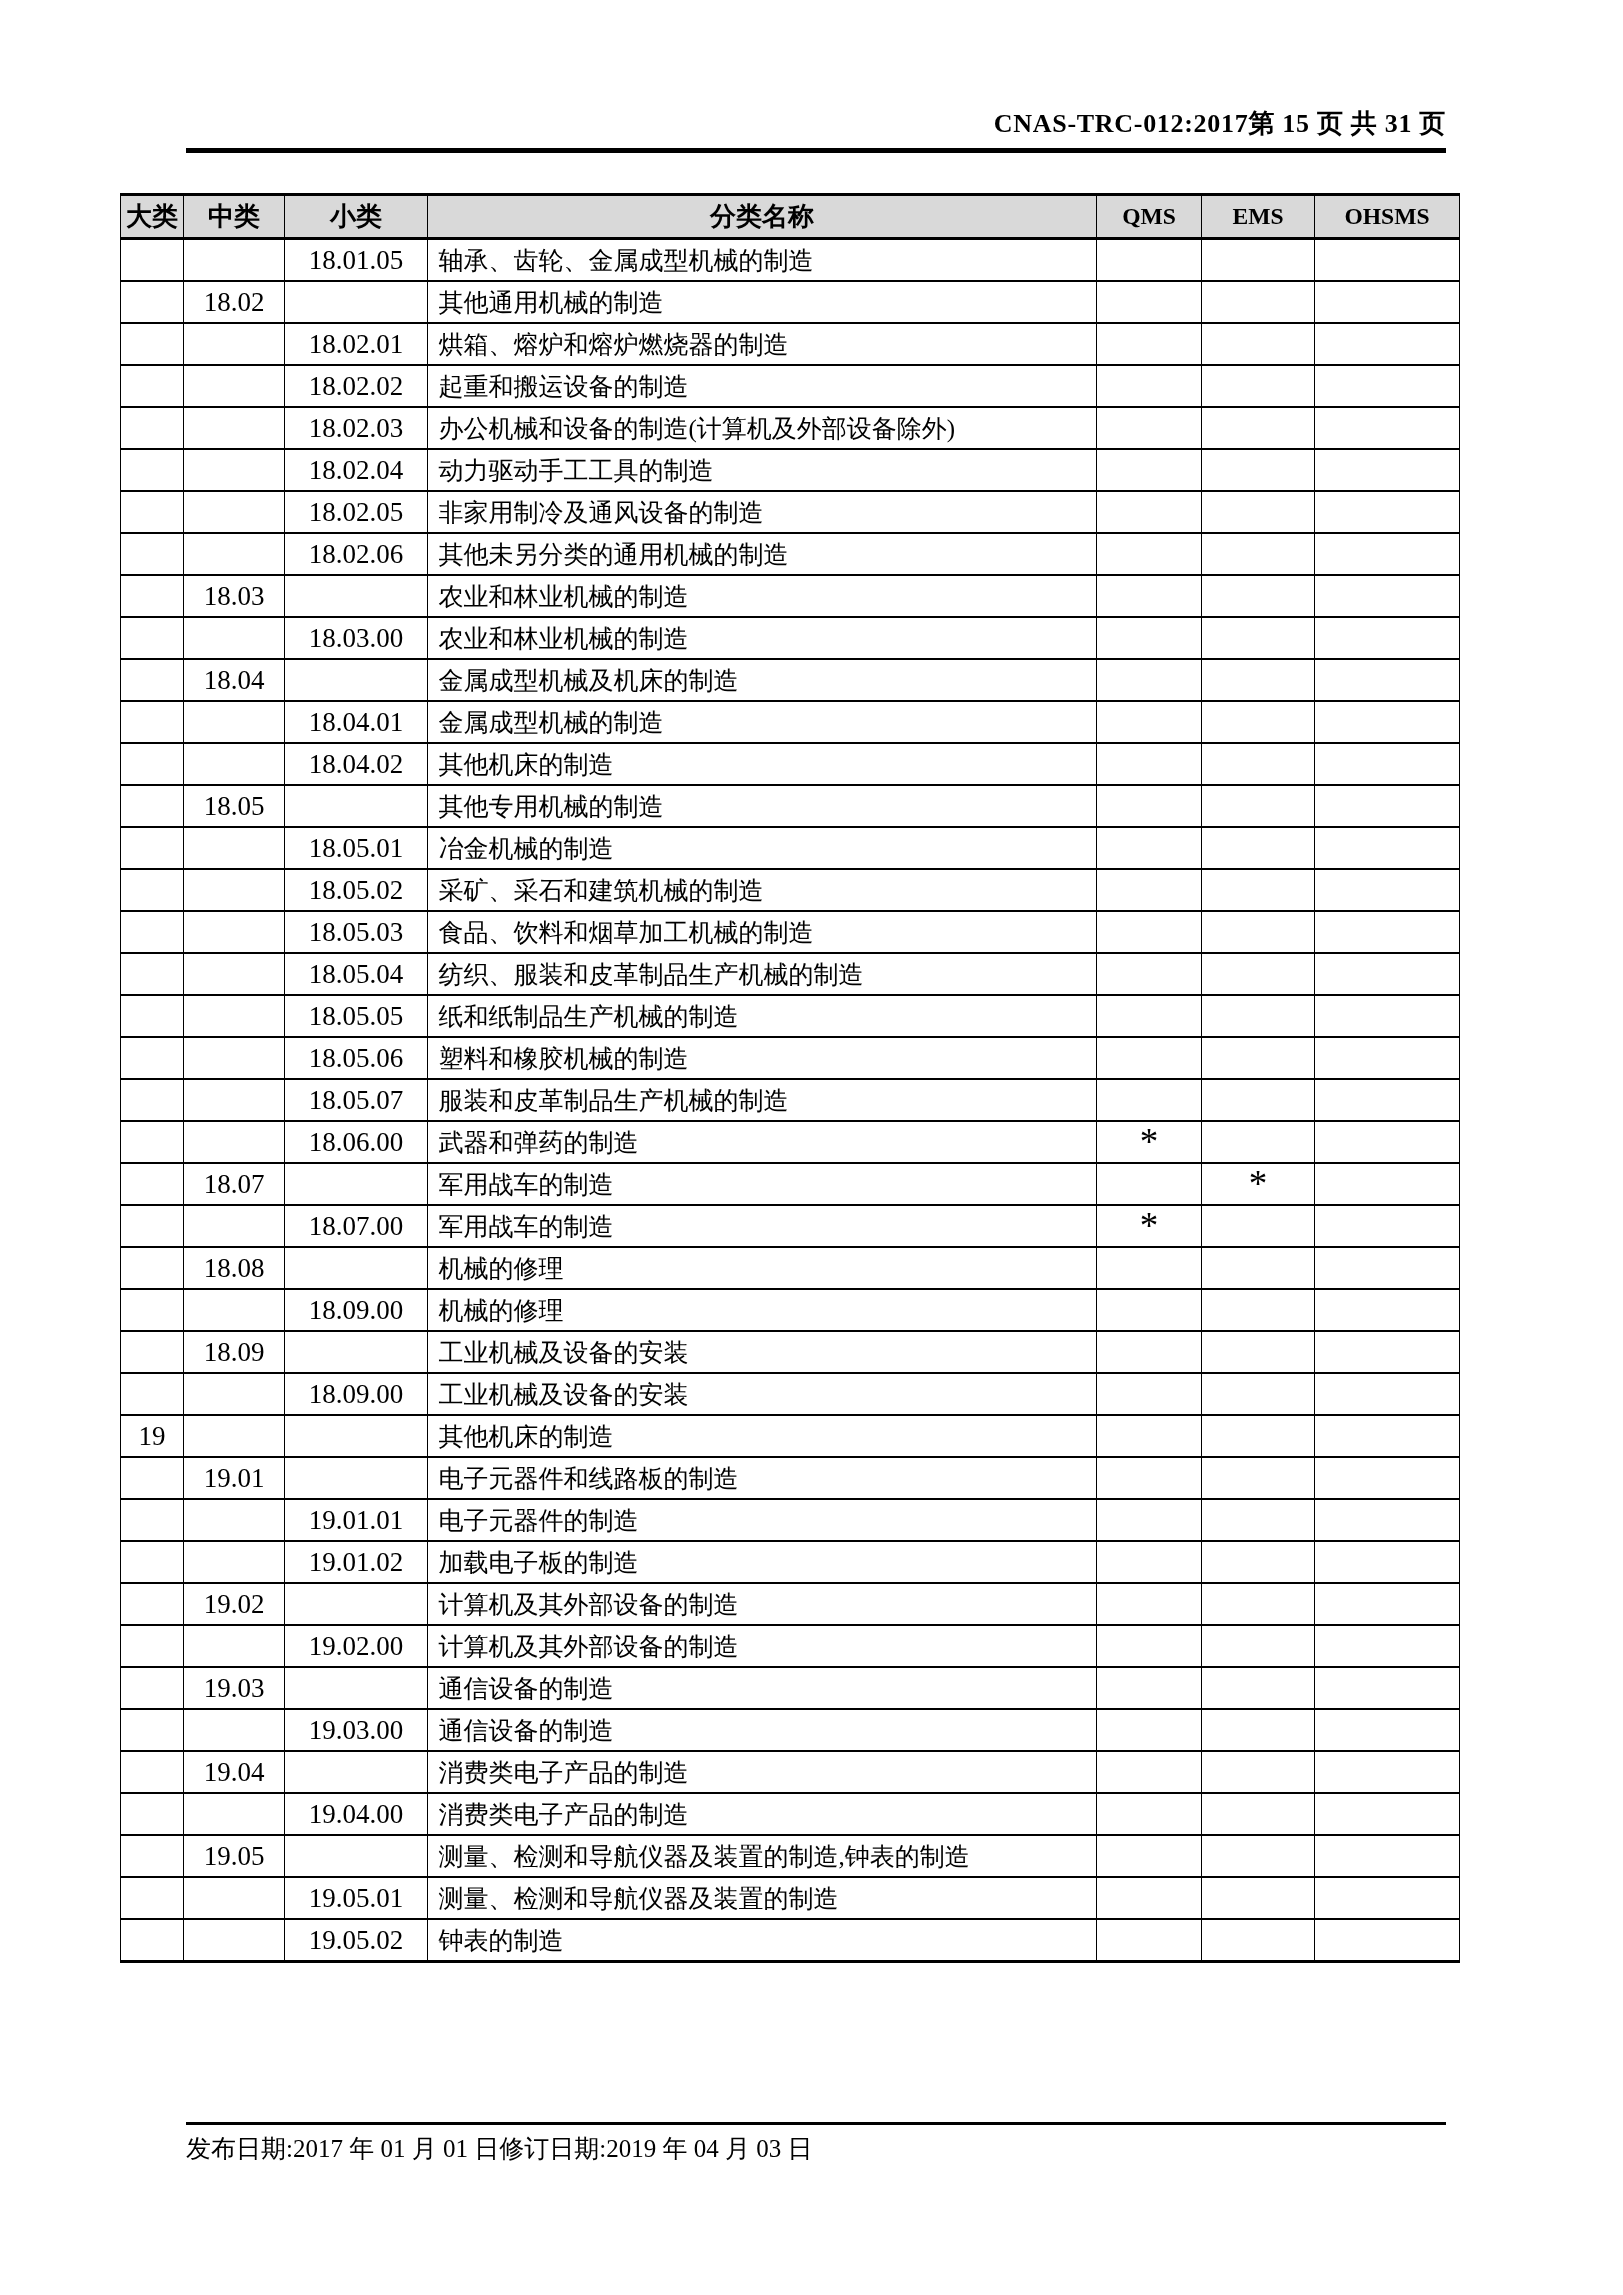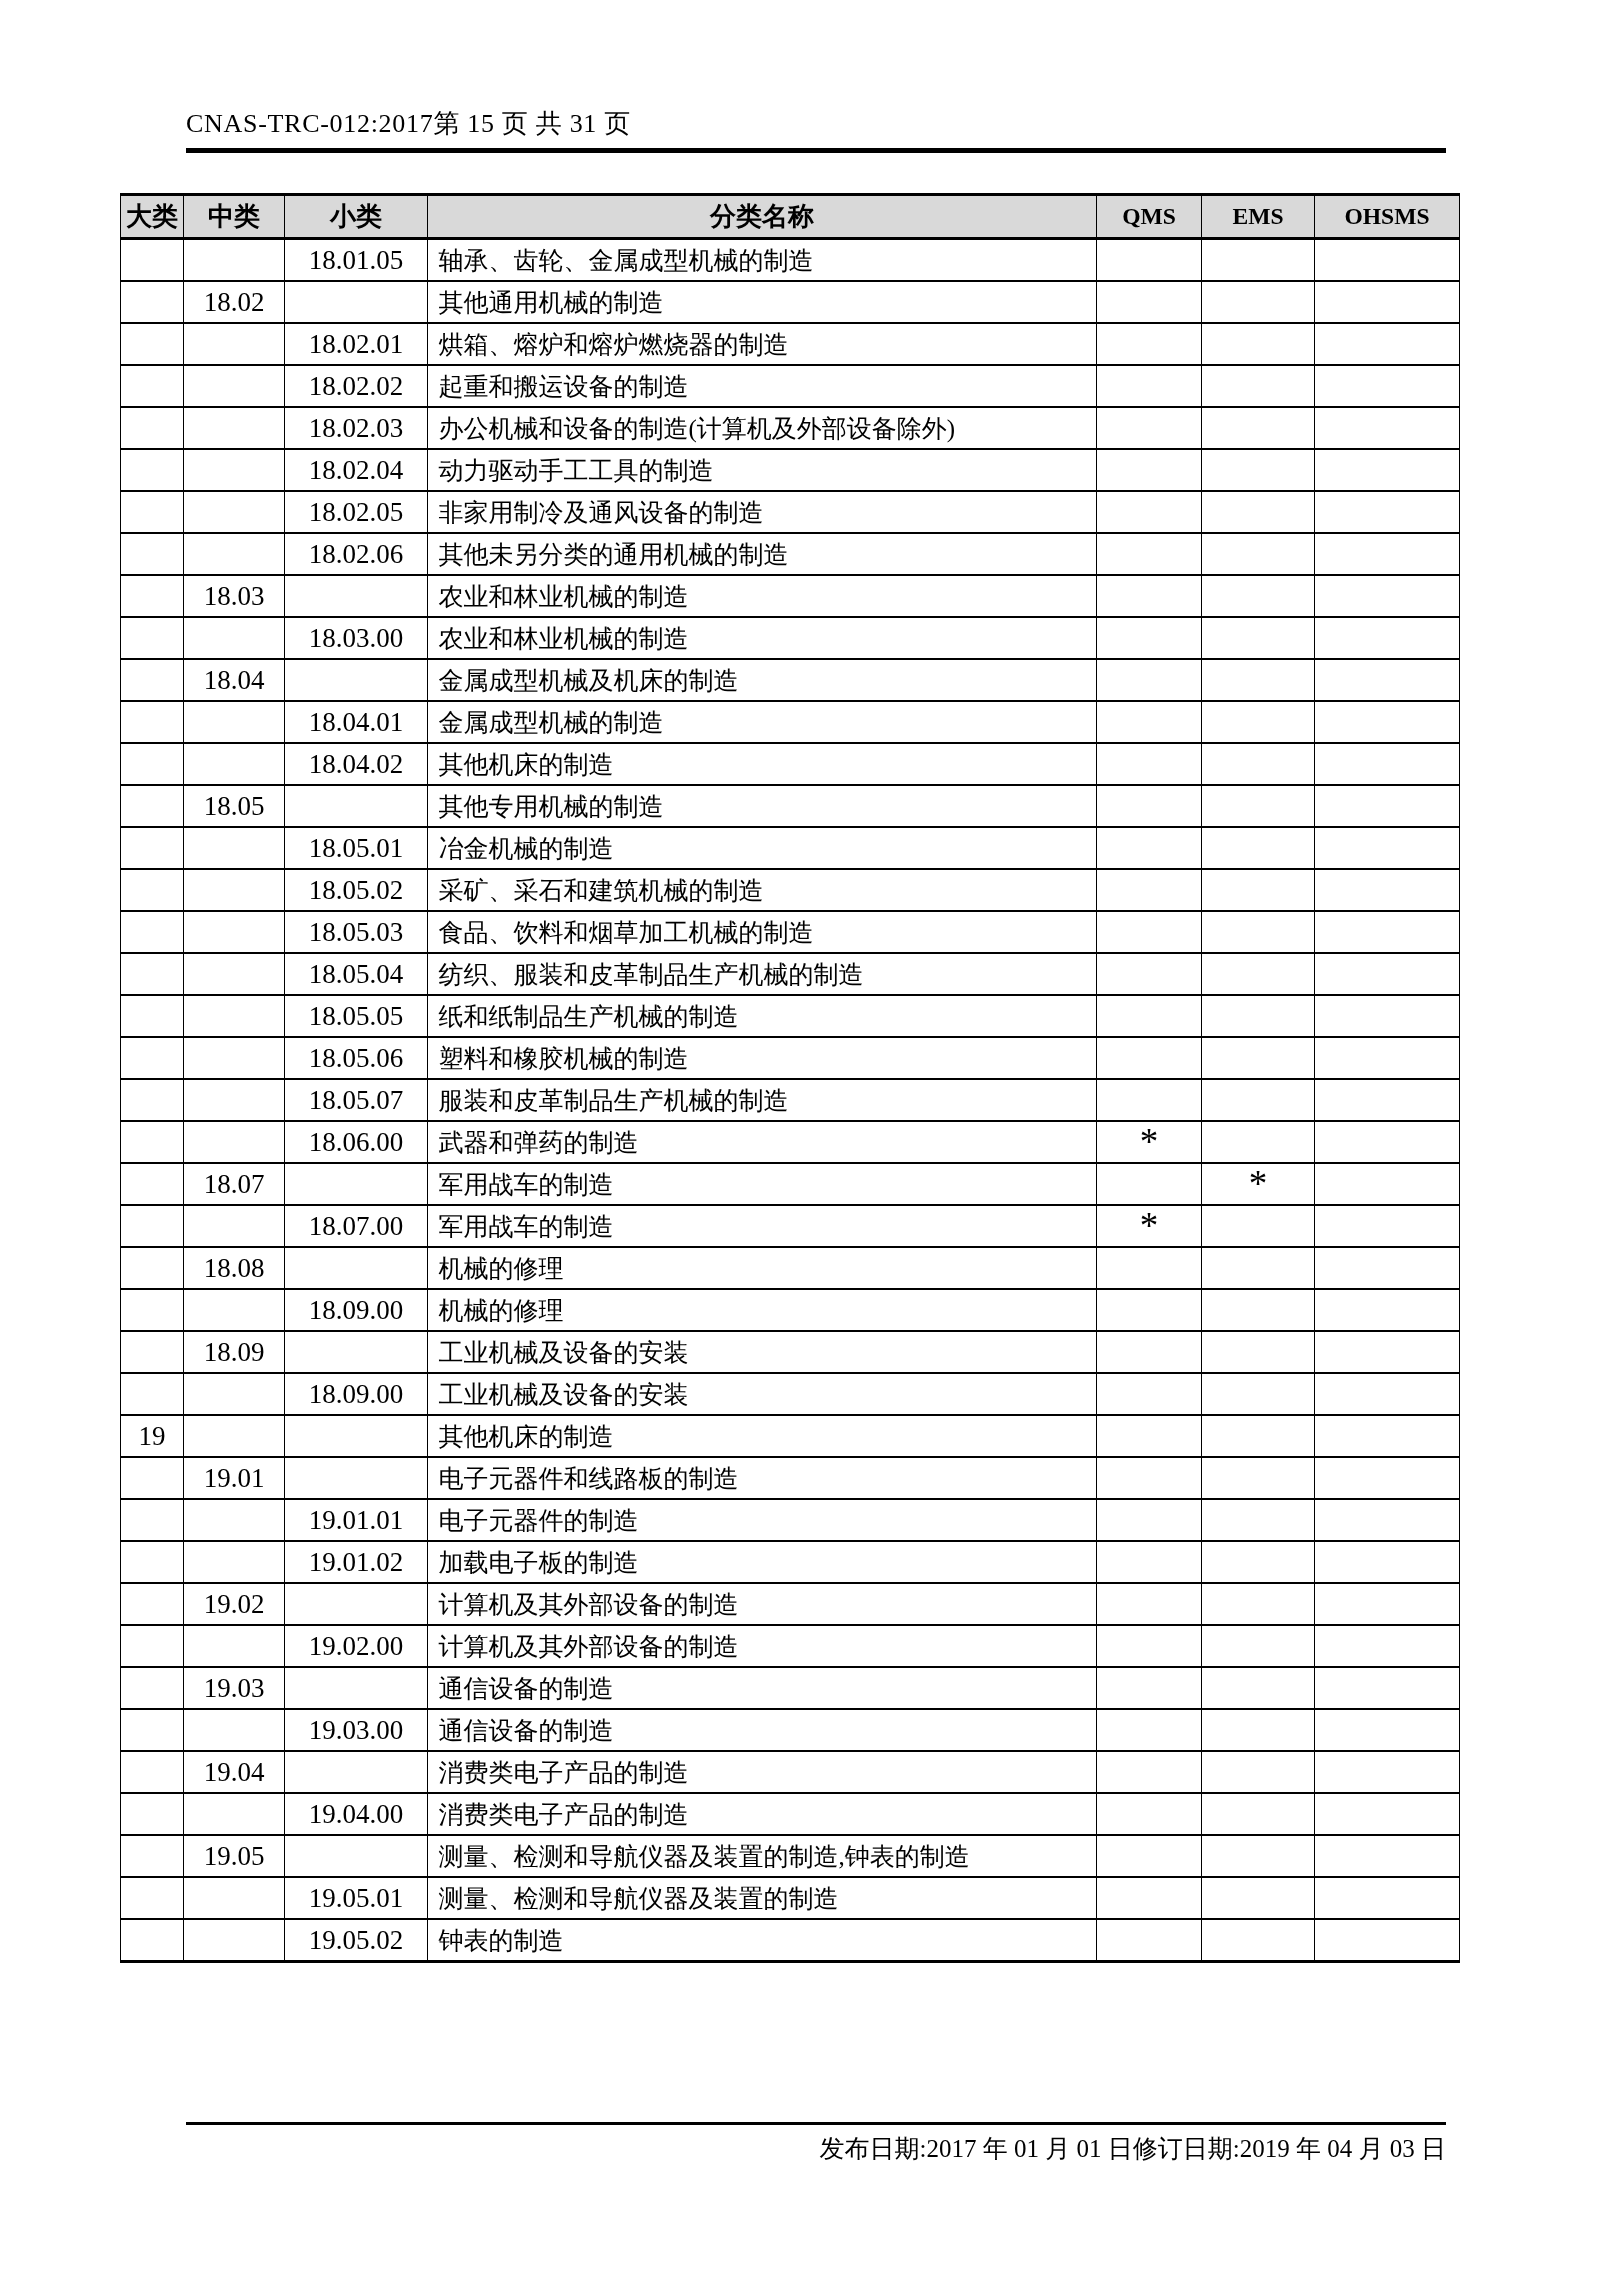--- a/index.html
+++ b/index.html
@@ -8,22 +8,22 @@
     width:1623px;
     height:2295px;
     background:#ffffff;
     color:#000000;
     font-family:"Liberation Serif","DejaVu Serif",serif;
     overflow:hidden;
   }
   .doc-header{
     position:absolute;
     left:186px; top:106px; width:1260px;
-    display:flex; justify-content:flex-start; align-items:baseline;
-    font-size:26px; letter-spacing:0.7px;
+    display:flex; justify-content:flex-end; align-items:baseline;
+    font-size:26px; letter-spacing:0.7px;font-weight:bold;
   }
   .rule{position:absolute;left:186px;width:1260px;background:#000000;}
   .header-rule{top:148px;height:4.6px;}
   .footer-rule{top:2122px;height:3.3px;}
   table.cls-table{
     position:absolute;
     left:120px; top:193px; width:1339px;
     border-collapse:collapse; table-layout:fixed;
   }
   .cls-table th{
@@ -48,21 +48,21 @@
     overflow:hidden;
     white-space:nowrap;
   }
   .cls-table tbody tr:last-child td{border-bottom:3.9px solid #000000;}
   td.cell-code{font-size:27px;text-align:center;}
   td.cell-name{font-size:25px;text-align:left;padding-left:10.5px;}
   td.cell-mark{font-size:37px;text-align:center;line-height:26px;}
   .doc-footer{
     position:absolute;
     left:186px; top:2132px; width:1260px;
-    display:flex; justify-content:flex-end; align-items:baseline;
+    display:flex; justify-content:flex-start; align-items:baseline;
     font-size:25px;
   }
 </style>
 </head>
 <body>
 
 <div class="page">
 
   <div class="doc-header">
     <span>CNAS-TRC-012:2017</span>

